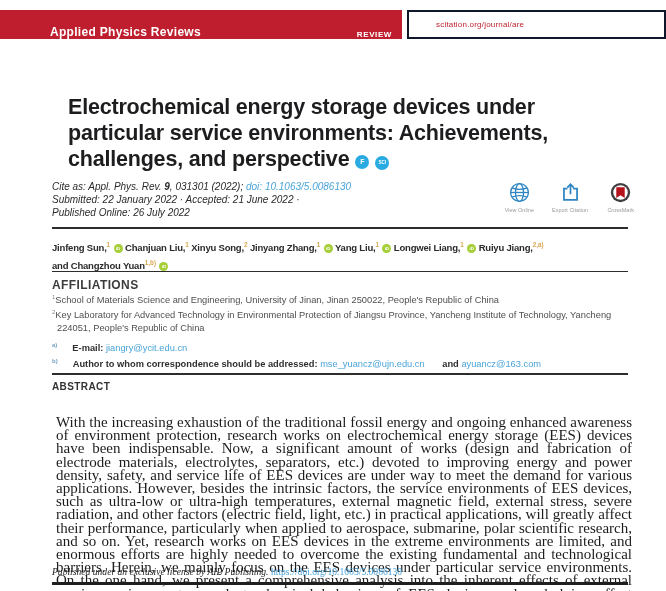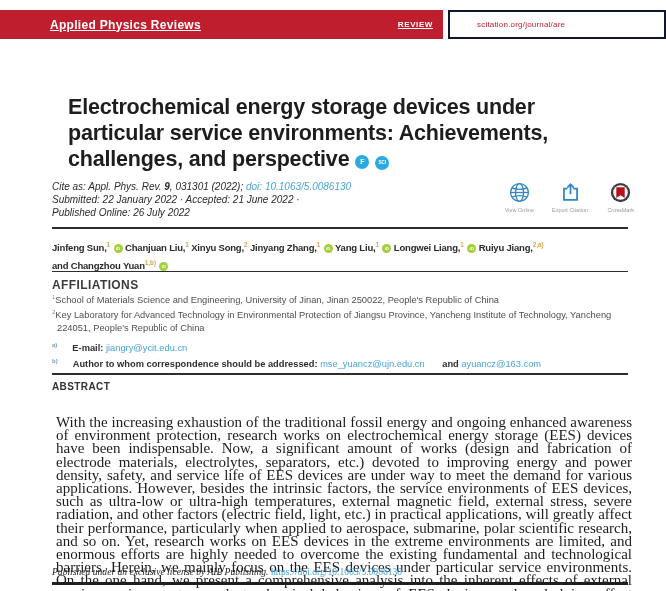--- a/index.html
+++ b/index.html
@@ -3,21 +3,21 @@
 <meta charset="utf-8">
 <style>
   * { box-sizing: border-box; }
   html,body { margin:0; padding:0; background:#ffffff; }
   .page {
     position:relative; width:666px; height:591px; background:#fff;
     font-family:"Liberation Sans", sans-serif; overflow:hidden;
   }
   
   .masthead { position:absolute; top:10px; left:0; width:666px; height:29px; display:flex; }
-  .mast-bar { width:443px; background:#be1e2d; color:#fff; display:flex; align-items:center;text-decoration:underline; }
+  .mast-bar { width:402px; background:#be1e2d; color:#fff; display:flex; align-items:flex-end; }
   .mast-journal { margin-left:50px; font-size:12px; font-weight:700; letter-spacing:0.3px; }
   .mast-review { margin-left:auto; margin-right:10px; font-size:8px; font-weight:700; letter-spacing:0.6px; }
   .mast-site {
     flex:1; margin-left:5px; border:2px solid #0f172a; display:flex; align-items:center;
     color:#be1e2d; font-size:8px; font-weight:400; padding-left:27px; letter-spacing:0.2px;
   }
   
   .title {
     position:absolute; left:52px; top:78px; width:584px; margin:16px;
     font-size:21.5px; line-height:26px; font-weight:700; color:#1d1d1f; letter-spacing:-0.2px;

